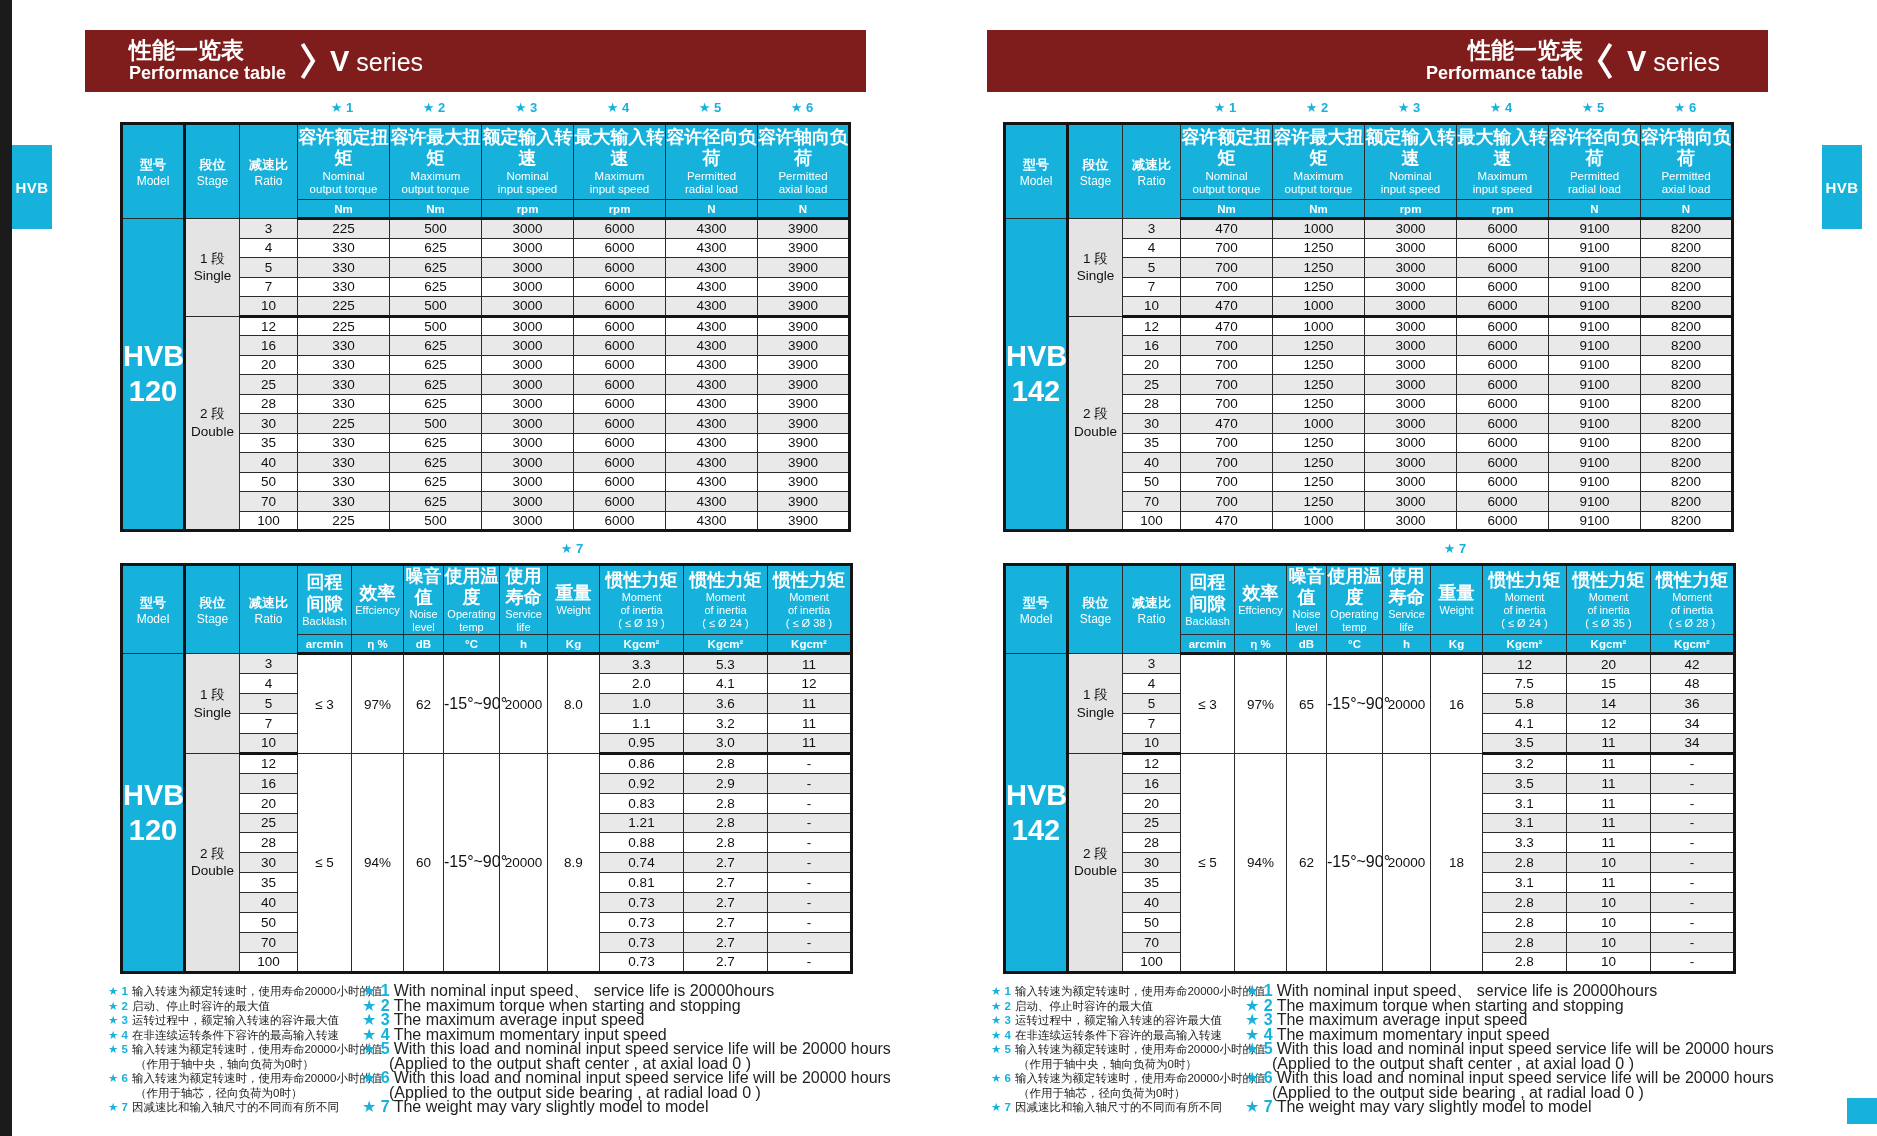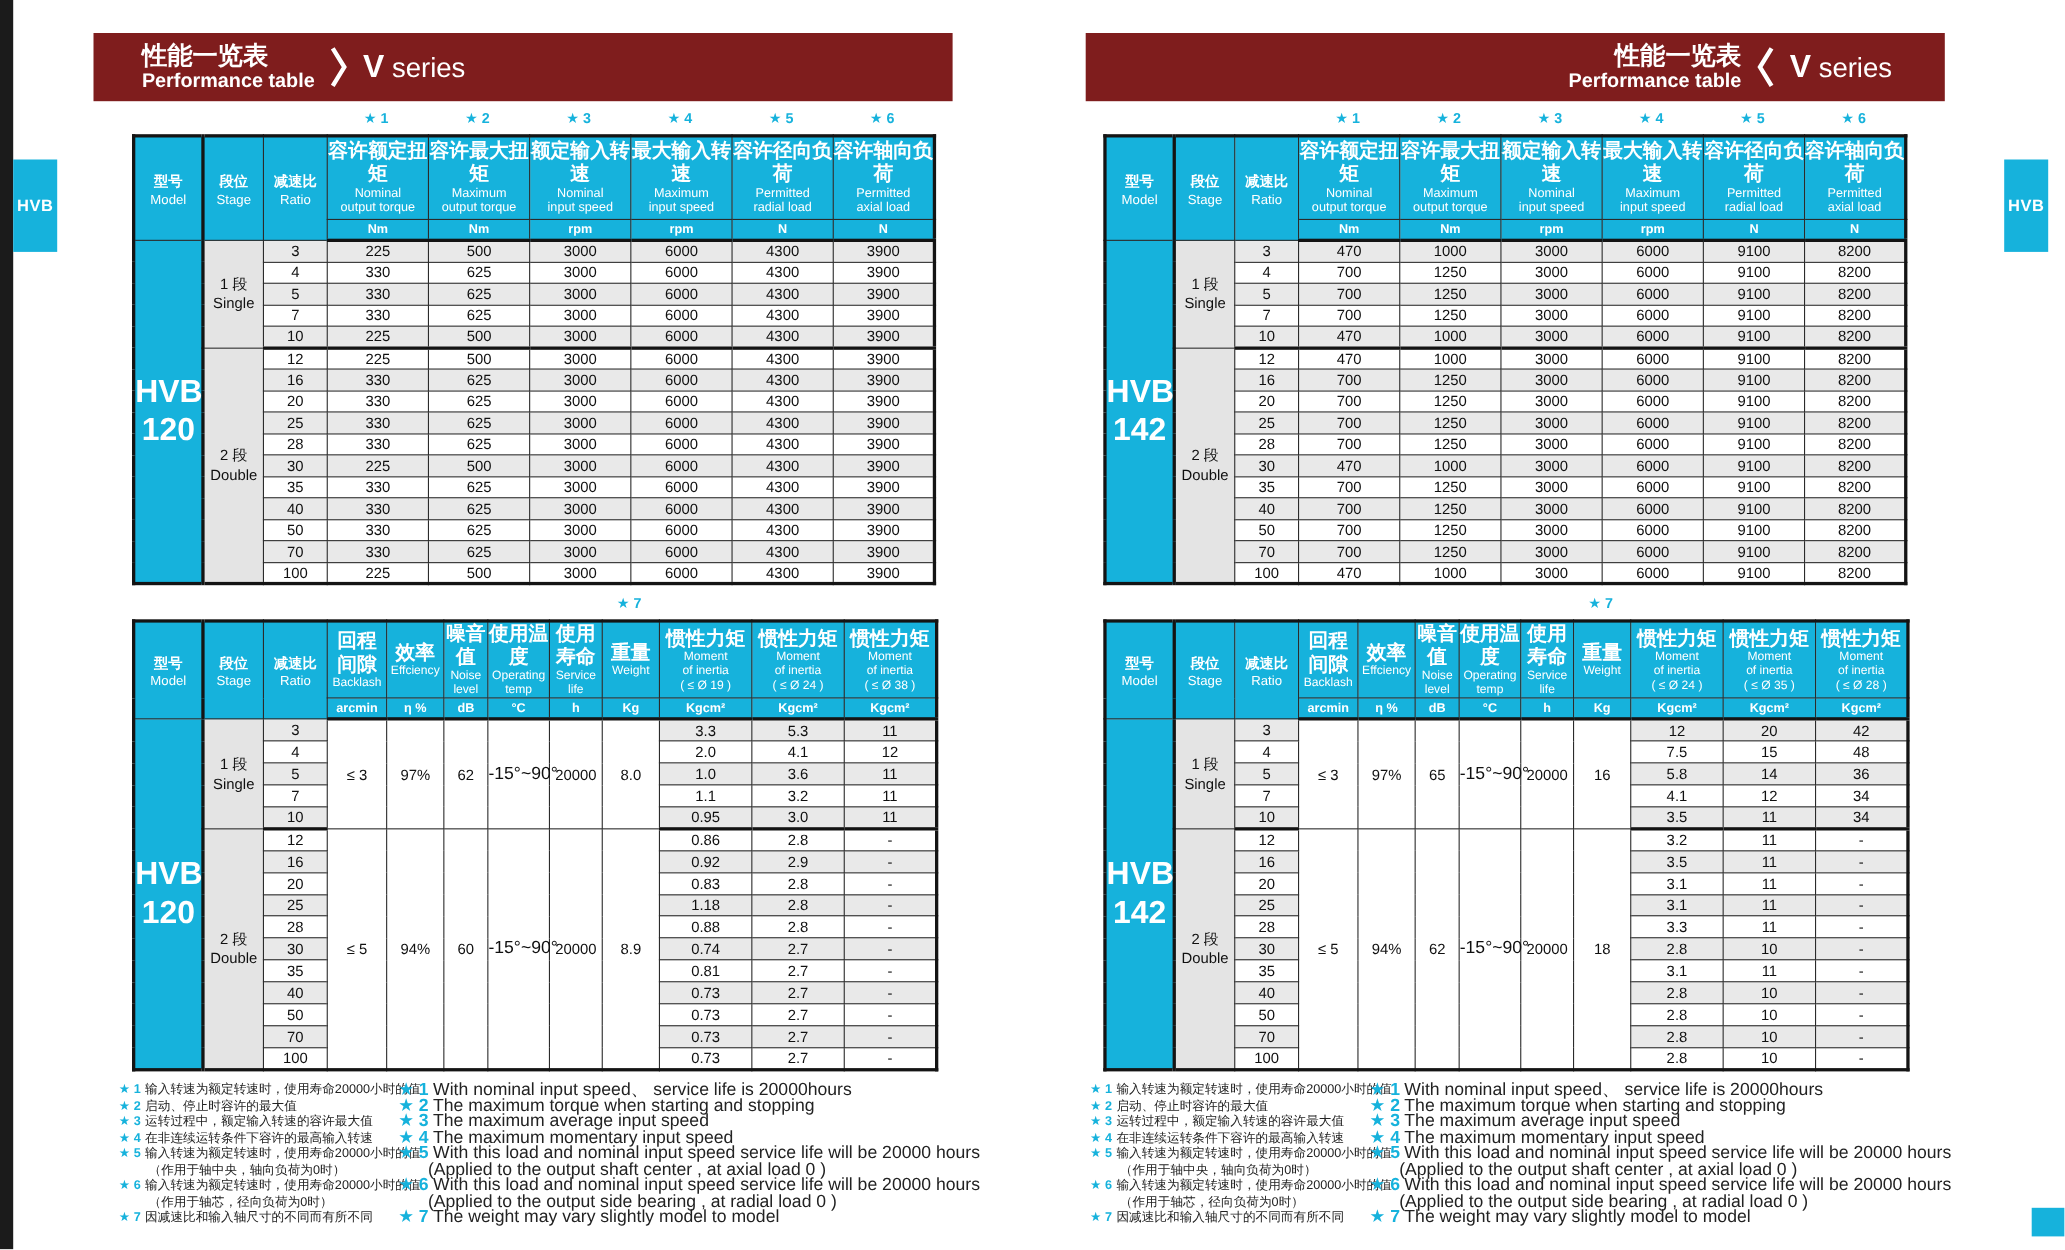--- a/index.html
+++ b/index.html
@@ -523,21 +523,21 @@
               <td class="d">-</td>
             </tr>
             <tr class="w">
               <td class="ratio-c">20</td>
               <td class="d">0.83</td>
               <td class="d">2.8</td>
               <td class="d">-</td>
             </tr>
             <tr class="g">
               <td class="ratio-c">25</td>
-              <td class="d">1.18</td>
+              <td class="d">1.21</td>
               <td class="d">2.8</td>
               <td class="d">-</td>
             </tr>
             <tr class="w">
               <td class="ratio-c">28</td>
               <td class="d">0.88</td>
               <td class="d">2.8</td>
               <td class="d">-</td>
             </tr>
             <tr class="g">

